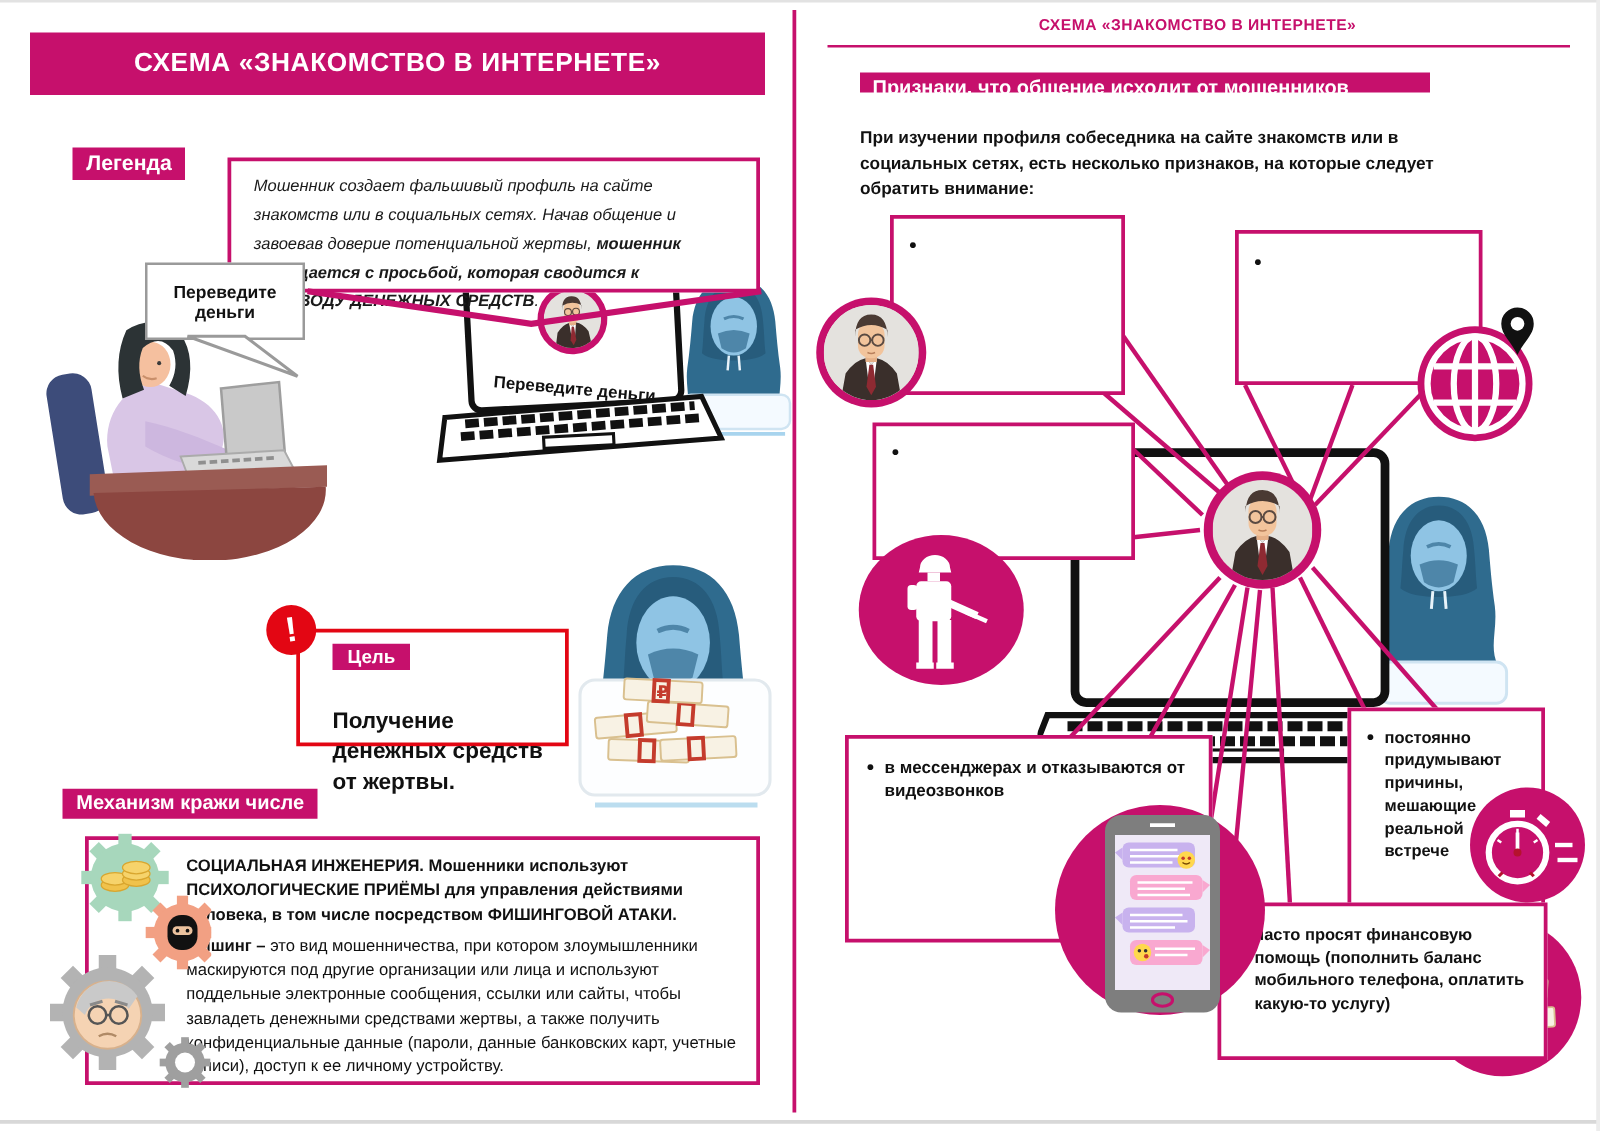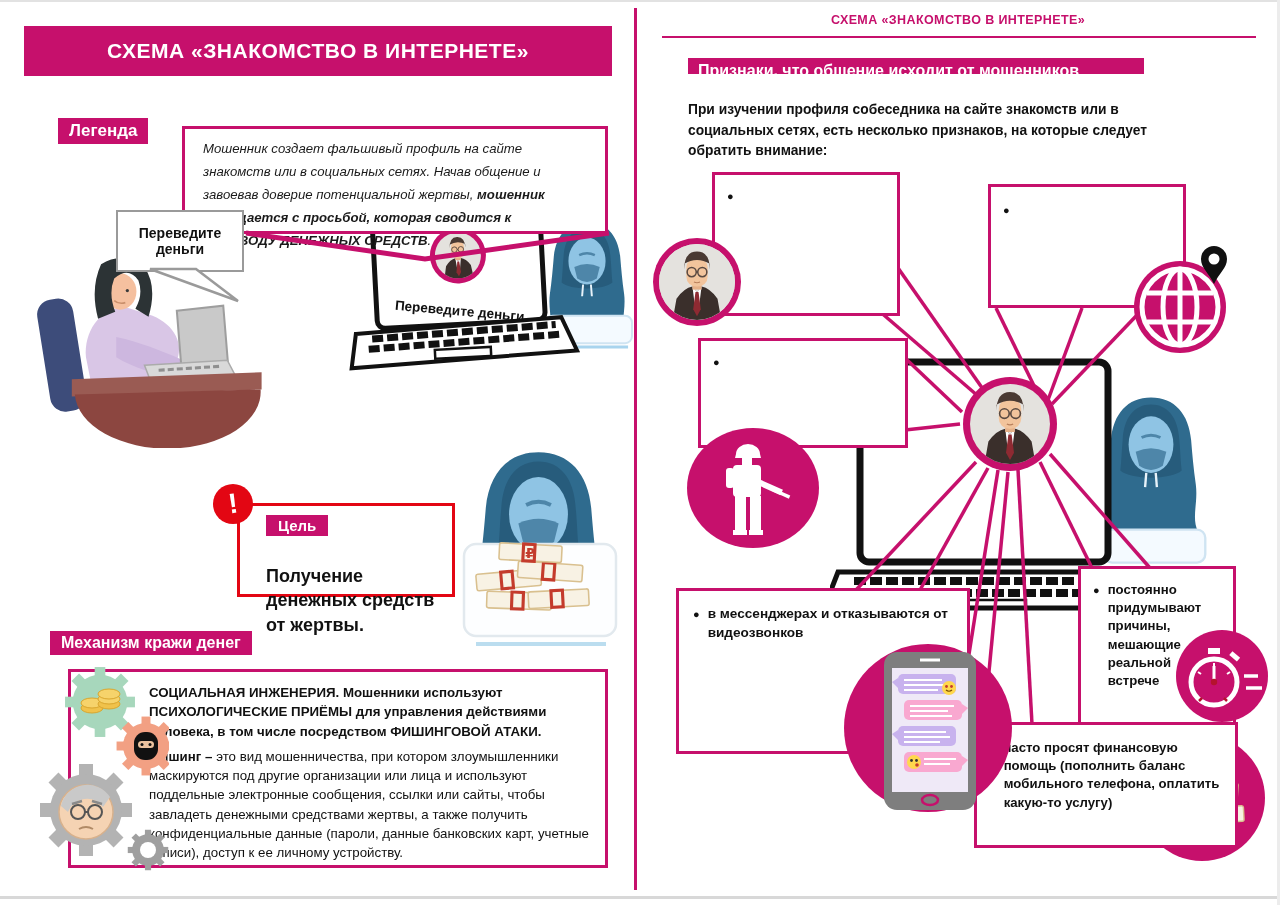--- a/index.html
+++ b/index.html
@@ -177,21 +177,21 @@
   <svg class="abs z2" style="left:446px;top:446px;" width="185" height="212" viewBox="0 0 185 212">
     <use href="#hoodie" x="15" y="0" width="155" height="186"></use>
     <rect x="18" y="98" width="152" height="92" rx="12" fill="#FDFEFF" stroke="#E2E9EE" stroke-width="2.5"></rect>
     <line x1="30" y1="198" x2="160" y2="198" stroke="#BBDDEF" stroke-width="4"></line>
     <g>
       <use href="#money" x="22" y="92" width="125" height="94"></use>
       <text x="84" y="112" text-anchor="middle" font-size="14" font-weight="bold" fill="#C43B2C">₽</text>
     </g>
   </svg>
 
-  <div class="abs tag mag-bg mech-tag z4">Механизм кражи денег</div>
+  <div class="abs tag mag-bg mech-tag z4">Механизм кражи числе</div>
   <div class="abs mech-box z4">
     <div class="p1">СОЦИАЛЬНАЯ ИНЖЕНЕРИЯ. Мошенники используют ПСИХОЛОГИЧЕСКИЕ ПРИЁМЫ для управления действиями человека, в том числе посредством ФИШИНГОВОЙ АТАКИ.</div>
     <div class="p2"><span class="lead">Фишинг –</span><span> это вид мошенничества, при котором злоумышленники маскируются под другие организации или лица и используют поддельные электронные сообщения, ссылки или сайты, чтобы завладеть денежными средствами жертвы, а также получить конфиденциальные данные (пароли, данные банковских карт, учетные записи), доступ к ее личному устройству.</span></div>
   </div>
   <svg class="abs z5" style="left:34px;top:660px;" width="135" height="215" viewBox="0 0 135 215">
     <g fill="#A7D7BC">
       <use href="#gear8" x="28" y="4" width="76" height="76"></use>
     </g>
     <g>
       <ellipse cx="58" cy="48" rx="11" ry="5" fill="#F0C24B" stroke="#D9A62E"></ellipse>

